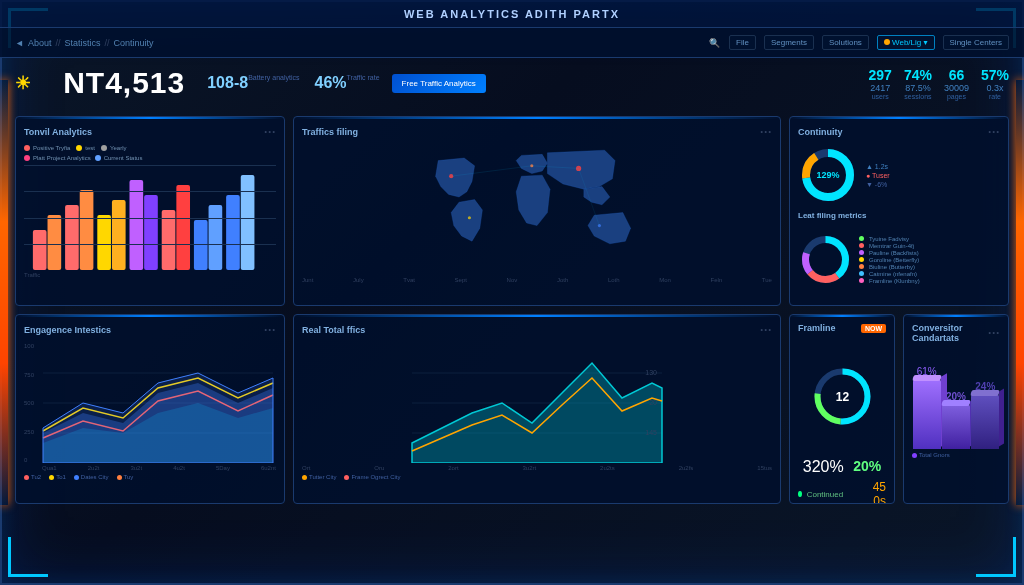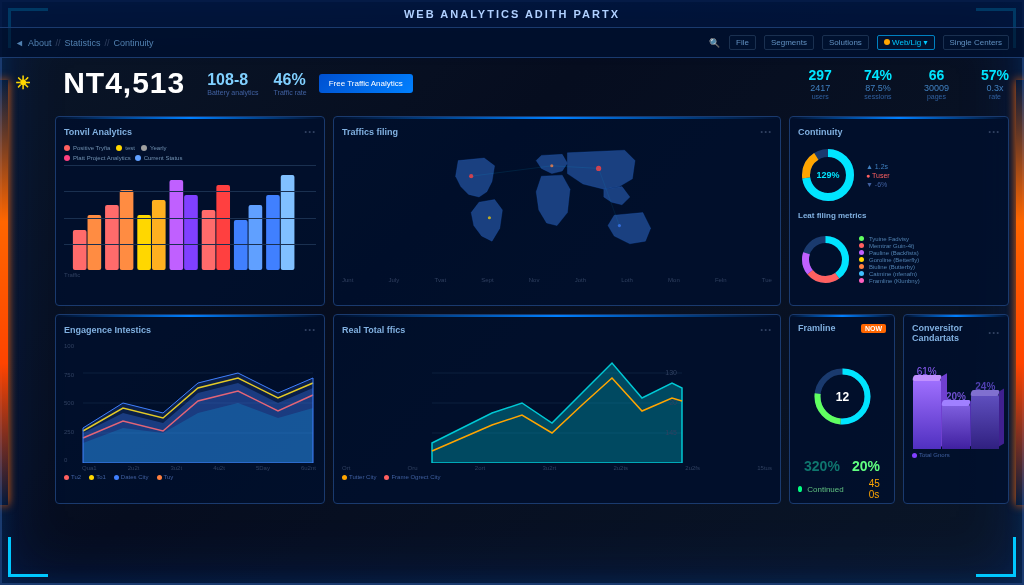--- a/index.html
+++ b/index.html
@@ -105,49 +105,48 @@
 
     .big-metric {
       font-size: 30px;
       font-weight: bold;
       color: #ffffff;
       letter-spacing: 1px;
       margin-left: 20px;
     }
 
     .small-metrics { display: flex; gap: 15px; align-items: center; margin-left: 10px; }
-    .small-metric { display: flex; flex-direction: column; }
+    .small-metric { display: flex; flex-direction: row; }
     .small-metric .val { font-size: 16px; font-weight: bold; color: #80d0ff; }
     .small-metric .lbl { font-size: 7px; color: #4060a0; }
 
     .traffic-btn {
       background: linear-gradient(135deg, #0050d0, #0080ff);
       color: #fff;
       border: none;
       padding: 5px 10px;
       border-radius: 3px;
       font-size: 8px;
       cursor: pointer;
       white-space: nowrap;
     }
 
-    .header-stats { display: flex; gap: 32px; margin-left: auto; align-items: flex-end; }
+    .header-stats { display: flex; gap: 12px; margin-left: auto; align-items: flex-end; }
     .hstat { display: flex; flex-direction: column; align-items: center; }
     .hstat .hv { font-size: 14px; font-weight: bold; color: #00e5ff; }
     .hstat .hl { font-size: 7px; color: #3060a0; }
     .hstat .hv2 { font-size: 9px; color: #4080c0; }
 
     
     .dashboard-grid {
       display: grid;
       grid-template-columns: 270px 1fr 220px;
       grid-template-rows: 190px 190px;
       gap: 8px;
       height: 390px;
-      padding-left: 40px;
     }
 
     .panel {
       background: rgba(0,15,45,0.85);
       border: 1px solid #1a3a6e;
       border-radius: 4px;
       padding: 8px;
       position: relative;
       overflow: hidden;
     }
@@ -558,30 +557,30 @@
             <svg viewBox="0 0 65 65" width="65" height="65">
               <circle cx="32.5" cy="32.5" r="25" fill="none" stroke="#1a3a6e" stroke-width="6"></circle>
               <circle cx="32.5" cy="32.5" r="25" fill="none" stroke="#00e5ff" stroke-width="6" stroke-dasharray="80 77" stroke-dashoffset="0" transform="rotate(-90 32.5 32.5)"></circle>
               <circle cx="32.5" cy="32.5" r="25" fill="none" stroke="#60ff60" stroke-width="6" stroke-dasharray="40 117" stroke-dashoffset="-80" transform="rotate(-90 32.5 32.5)"></circle>
               <text x="32.5" y="37" text-anchor="middle" fill="#ffffff" font-size="12" font-weight="bold">12</text>
             </svg>
           </div>
         </div>
         <div style="display:flex;justify-content:space-around;margin-top:4px;">
           <div style="display:flex;flex-direction:column;align-items:center;">
-            <span style="font-size:14px;font-weight:bold;color:#0f766e;">320%</span>
+            <span style="font-size:16px;font-weight:normal;color:#ffffff;">320%</span>
           </div>
           <div style="display:flex;flex-direction:column;align-items:center;">
             <span style="font-size:14px;font-weight:bold;color:#60ff80;">20%</span>
           </div>
         </div>
         <div class="active-count">
           <div class="ac-dot"></div>
           <span class="ac-text">Continued</span>
-          <span style="font-size:10px;color:#ffa500;margin-left:20px;">45 0s</span>
+          <span style="font-size:12px;color:#ffa500;margin-left:20px;text-align:right;">45 0s</span>
         </div>
       </div>
 
       <div class="panel" style="grid-column:2;">
         <div class="panel-title">
           <span>Conversitor Candartats</span>
           <span class="dots">···</span>
         </div>
         <div style="display:flex;justify-content:space-around;align-items:flex-end;height:100px;">
 

